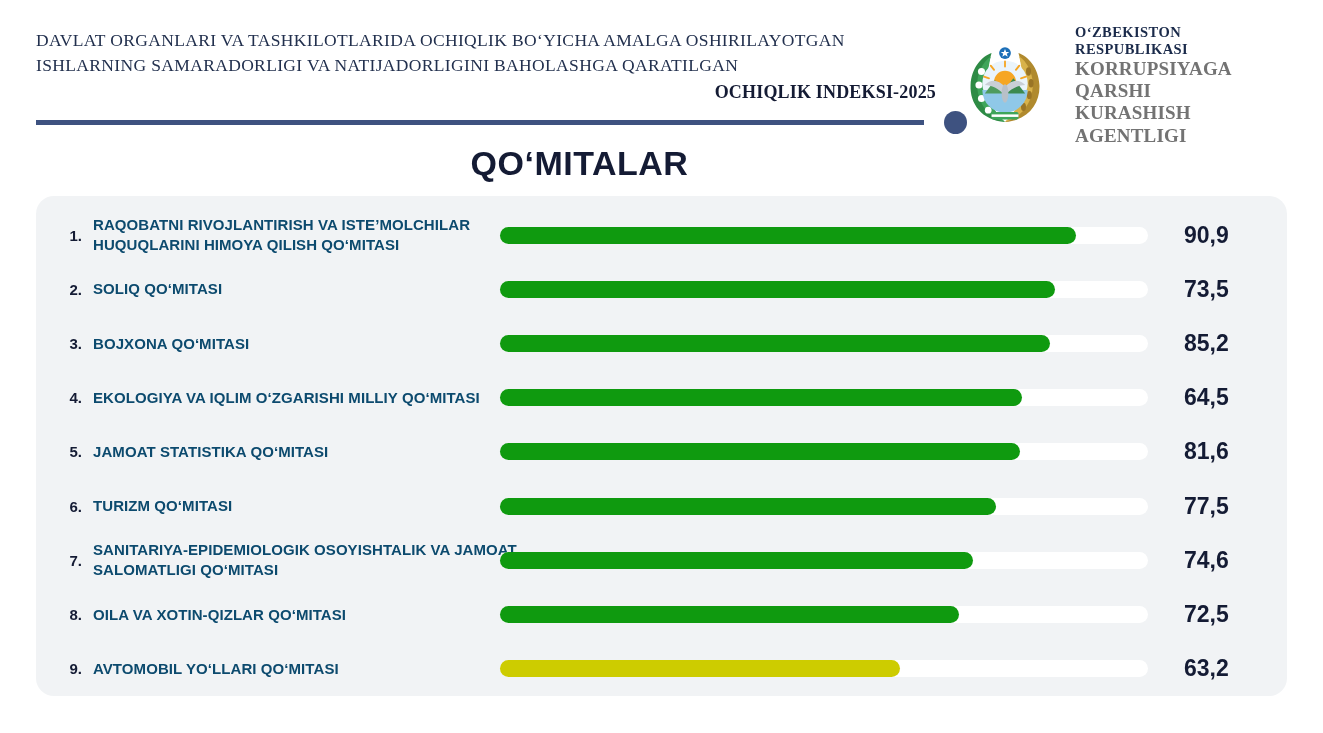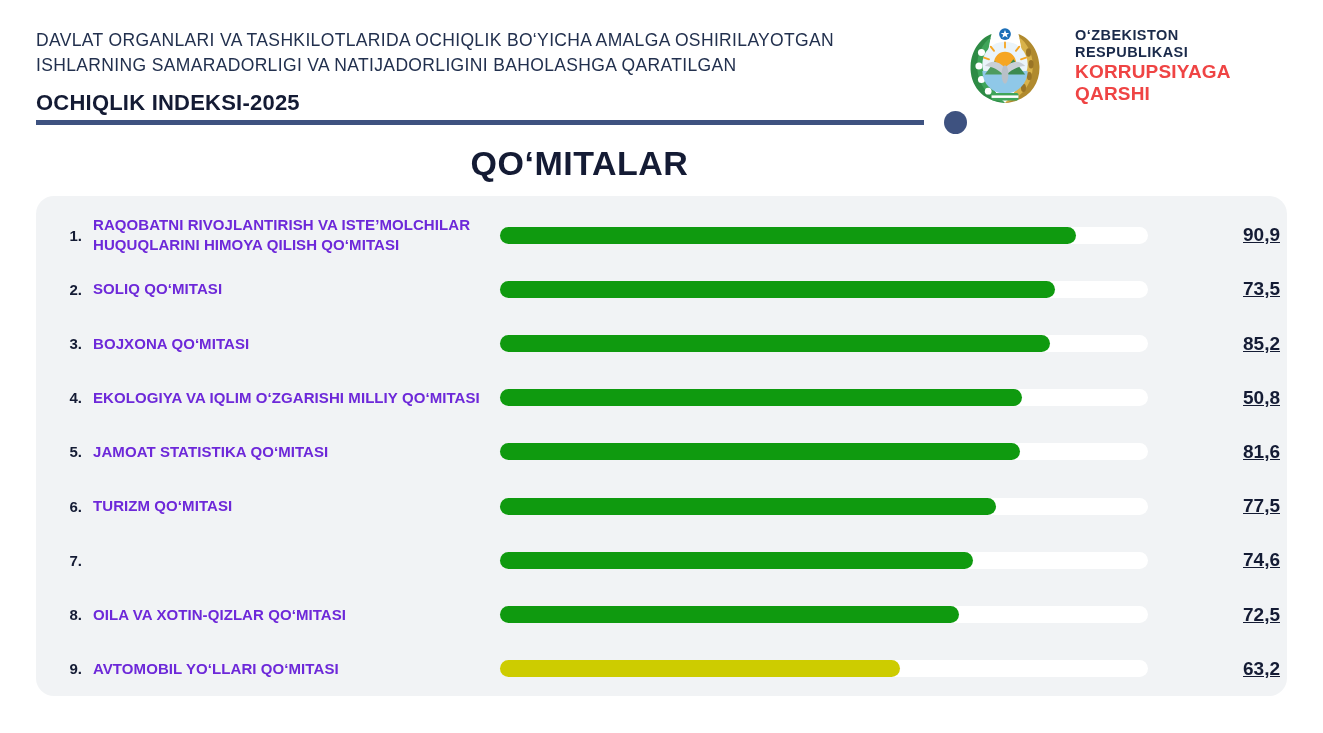--- a/index.html
+++ b/index.html
@@ -15,41 +15,43 @@
     overflow: hidden;
     position: relative;
   }
 
   
   .header {
     position: absolute;
     left: 0; top: 0;
     width: 1065px;
     height: 140px;
+    font-family: Liberation Serif, serif;
   }
   .header-text {
     position: absolute;
     left: 36px;
     top: 28px;
     width: 900px;
   }
   .hline {
     font-size: 17.5px;
     letter-spacing: 0.02em;
     line-height: 25px;
     color: #22304E;
     font-weight: 400;
     white-space: nowrap;
   }
   .hline.bold {
     font-weight: 700;
     color: #141B34;
     letter-spacing: 0.01em;
-    font-size: 22px;
-    margin-top: 12px;
+    font-size: 18px;
+    margin-top: 2px;
+    text-align: right;
   }
   .rule-wrap {
     position: absolute;
     left: 36px;
     top: 111px;
     width: 900px;
     height: 24px;
   }
   .rule-line {
     position: absolute;
@@ -83,21 +85,21 @@
   .agency-l1 {
     font-size: 14.5px;
     font-weight: 700;
     letter-spacing: 0.03em;
     color: #1A2A4A;
   }
   .agency-l2, .agency-l3 {
     font-size: 19px;
     font-weight: 700;
     letter-spacing: 0.01em;
-    color: #ef4444;
+    color: #737373;
   }
 
   
   .main-title {
     position: absolute;
     left: 0;
     top: 144px;
     width: 1159px;
     text-align: center;
     font-size: 34px;
@@ -143,43 +145,42 @@
     color: #141B34;
   }
   .row-label {
     position: absolute;
     left: 57px;
     width: 430px;
     font-size: 15px;
     font-weight: 700;
     letter-spacing: 0.005em;
     line-height: 20px;
-    color: #6d28d9;
+    color: #0c4a6e;
   }
   .track {
     position: absolute;
     left: 464px;
     width: 648px;
     height: 17px;
     background: #FFFFFF;
     border-radius: 9px;
   }
   .fill {
     height: 17px;
     border-radius: 9px;
   }
   .row-value {
     position: absolute;
     left: 1148px;
     width: 96px;
-    text-align: right;
-    font-size: 19px;
-    font-weight: 700;
-    color: #141B34;
-    text-decoration: underline;
+    text-align: left;
+    font-size: 23px;
+    font-weight: 700;
+    color: #141B34;
   }
 </style>
 </head>
 <body>
 
 <div class="header">
 
   <div class="header-text">
     <div class="hline">DAVLAT ORGANLARI VA TASHKILOTLARIDA OCHIQLIK BO‘YICHA AMALGA OSHIRILAYOTGAN</div>
     <div class="hline">ISHLARNING SAMARADORLIGI VA NATIJADORLIGINI BAHOLASHGA QARATILGAN</div>
@@ -230,20 +231,21 @@
 
       <circle cx="50" cy="12" r="7" fill="#1C6FB8"></circle>
       <path d="M50 7 L51.4 10.6 L55.2 10.6 L52.1 12.9 L53.3 16.5 L50 14.3 L46.7 16.5 L47.9 12.9 L44.8 10.6 L48.6 10.6 Z" fill="#ffffff"></path>
 
       <rect x="34" y="82" width="32" height="9" rx="2" fill="#3FA55A"></rect>
       <rect x="34" y="85" width="32" height="3" fill="#ffffff"></rect>
     </svg>
     <div class="agency-text">
       <div class="agency-l1">O‘ZBEKISTON RESPUBLIKASI</div>
       <div class="agency-l2">KORRUPSIYAGA QARSHI</div>
+      <div class="agency-l3">KURASHISH AGENTLIGI</div>
     </div>
   </div>
 </div>
 
 <div class="main-title">QO‘MITALAR</div>
 
 <div class="panel">
   <div class="rows" id="rows-container">
       <div class="row">
         <div class="row-num">1.</div>
@@ -268,40 +270,41 @@
           <div class="fill" style="width: 84.9%; background: rgb(15, 154, 15);"></div>
         </div>
         <div class="row-value">85,2</div>
       </div>
       <div class="row">
         <div class="row-num">4.</div>
         <div class="row-label">EKOLOGIYA VA IQLIM O‘ZGARISHI MILLIY QO‘MITASI</div>
         <div class="track">
           <div class="fill" style="width: 80.6%; background: rgb(15, 154, 15);"></div>
         </div>
-        <div class="row-value">50,8</div>
+        <div class="row-value">64,5</div>
       </div>
       <div class="row">
         <div class="row-num">5.</div>
         <div class="row-label">JAMOAT STATISTIKA QO‘MITASI</div>
         <div class="track">
           <div class="fill" style="width: 80.2%; background: rgb(15, 154, 15);"></div>
         </div>
         <div class="row-value">81,6</div>
       </div>
       <div class="row">
         <div class="row-num">6.</div>
         <div class="row-label">TURIZM QO‘MITASI</div>
         <div class="track">
           <div class="fill" style="width: 76.5%; background: rgb(15, 154, 15);"></div>
         </div>
         <div class="row-value">77,5</div>
       </div>
       <div class="row">
         <div class="row-num">7.</div>
+        <div class="row-label">SANITARIYA-EPIDEMIOLOGIK OSOYISHTALIK VA JAMOAT SALOMATLIGI QO‘MITASI</div>
         <div class="track">
           <div class="fill" style="width: 73%; background: rgb(15, 154, 15);"></div>
         </div>
         <div class="row-value">74,6</div>
       </div>
       <div class="row">
         <div class="row-num">8.</div>
         <div class="row-label">OILA VA XOTIN-QIZLAR QO‘MITASI</div>
         <div class="track">
           <div class="fill" style="width: 70.8%; background: rgb(15, 154, 15);"></div>

